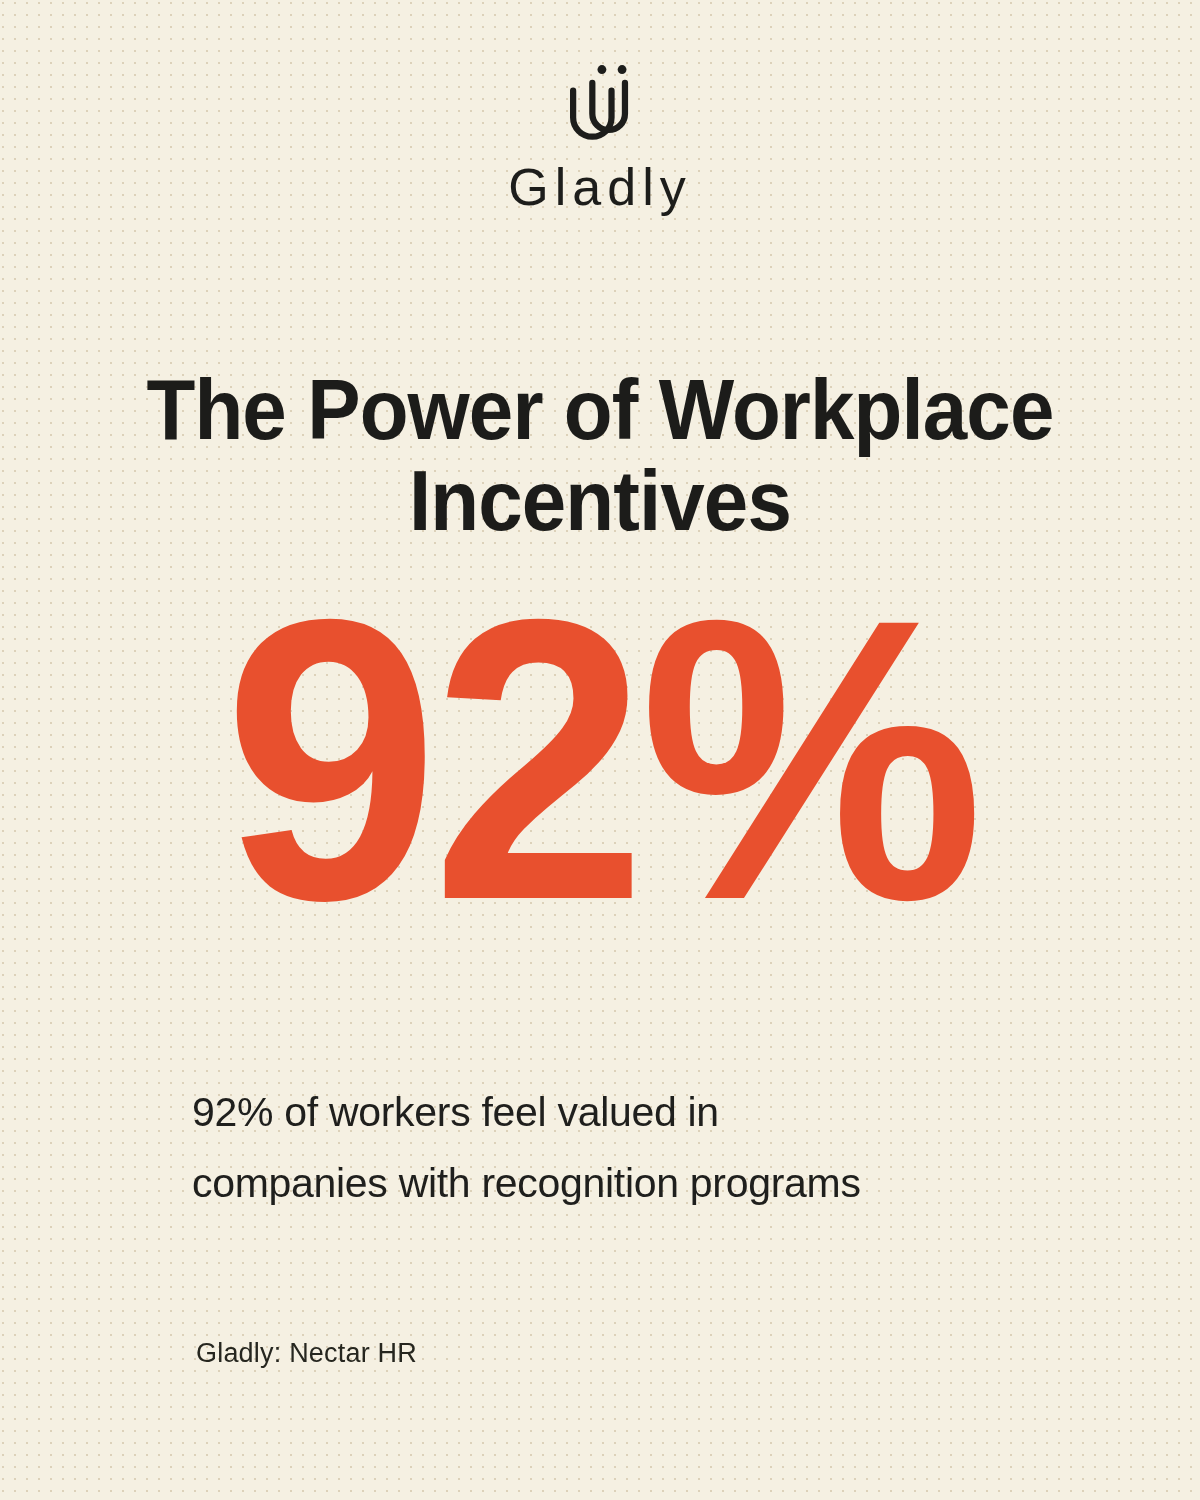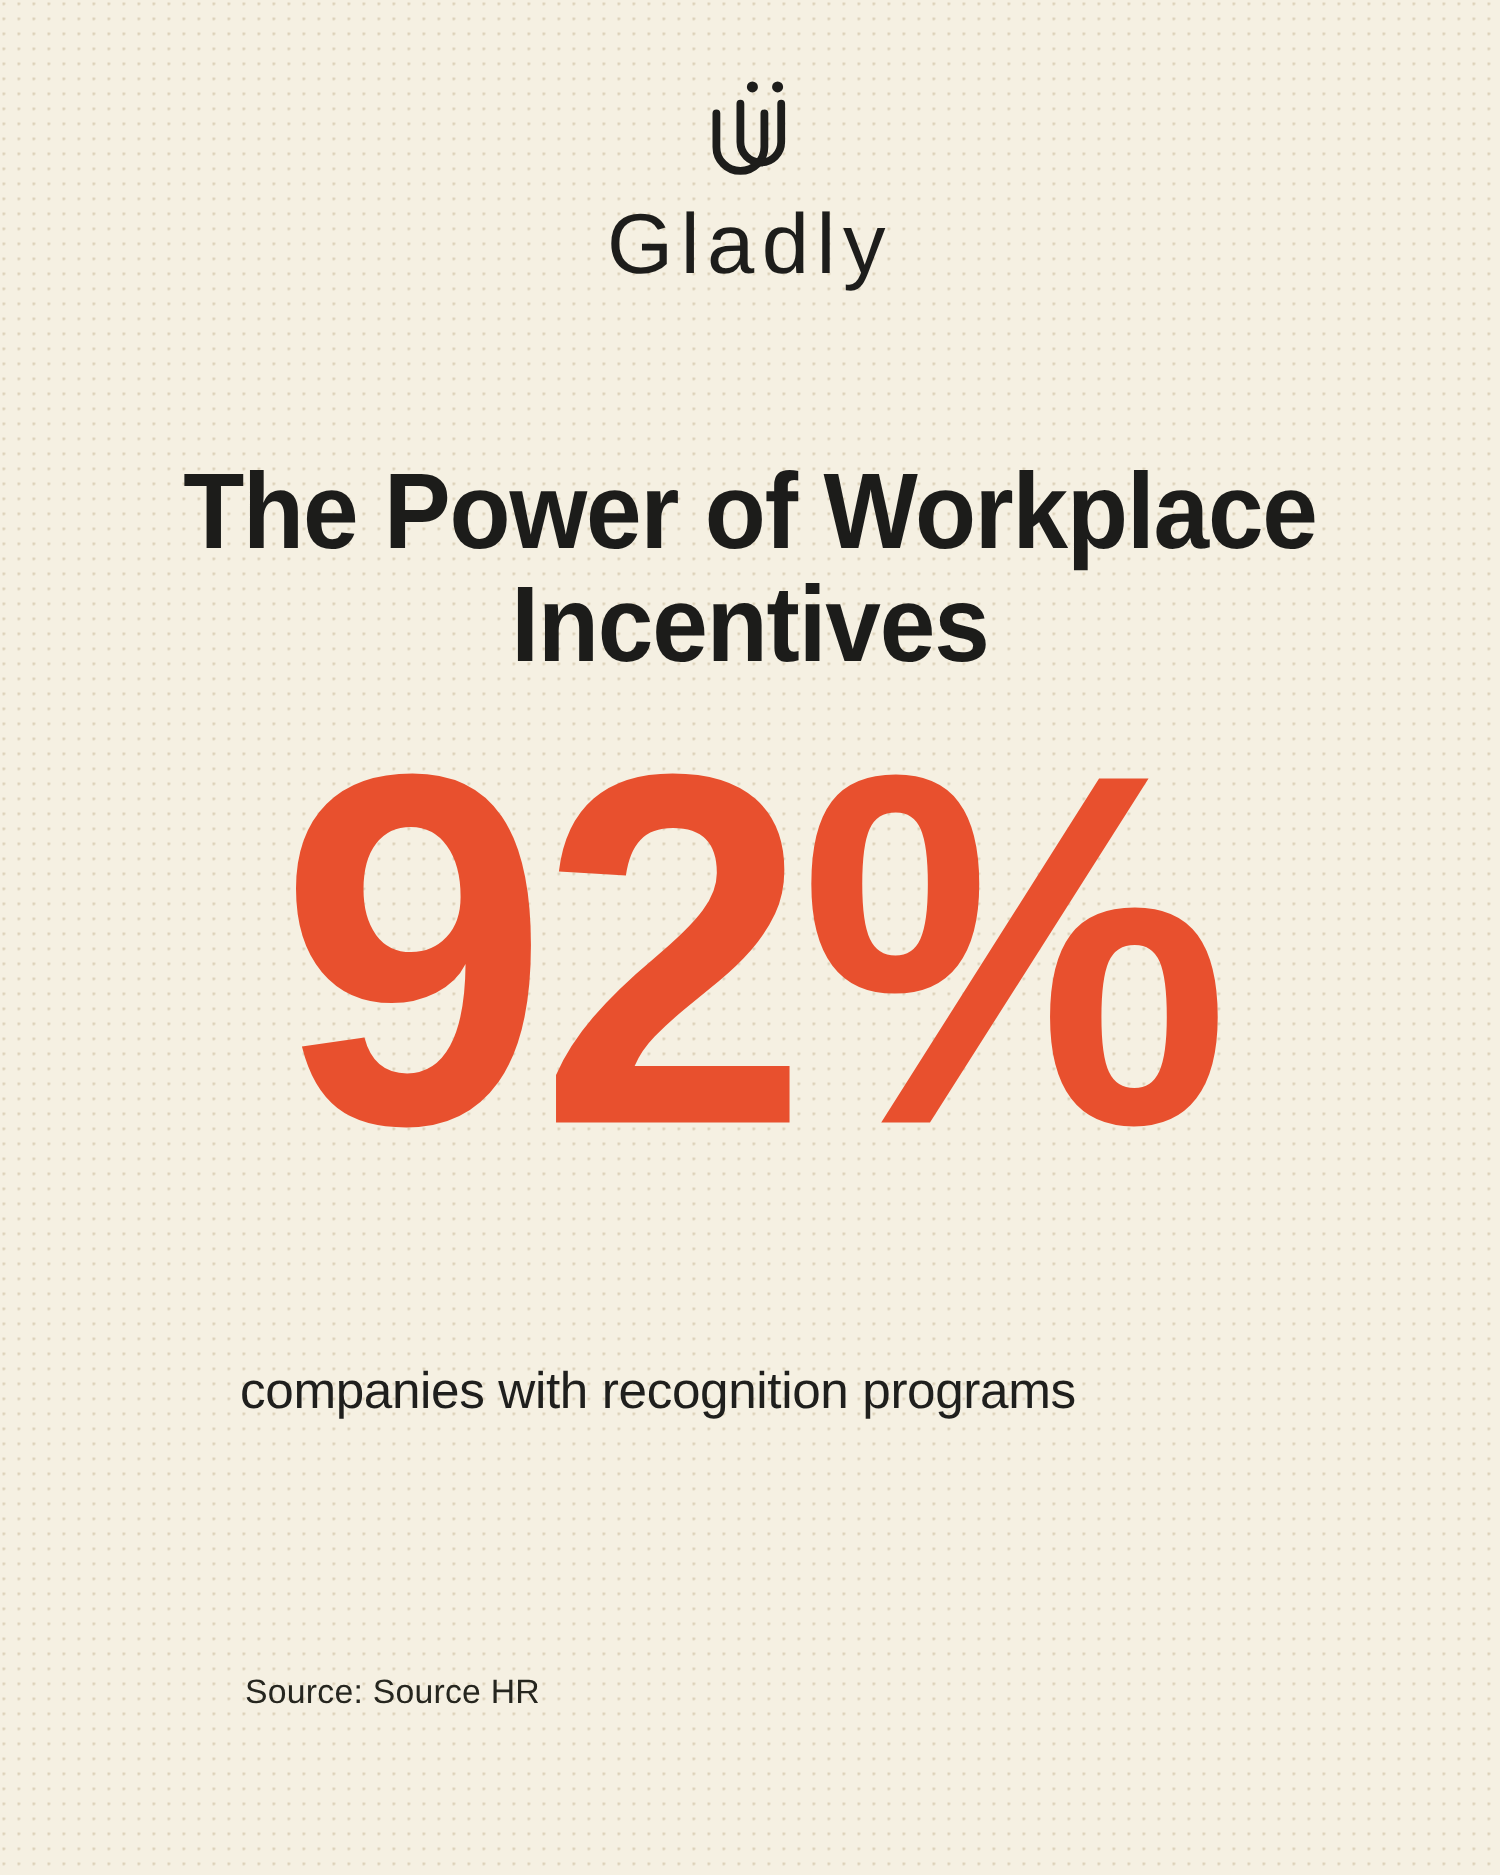--- a/index.html
+++ b/index.html
@@ -41,21 +41,21 @@
   .brand-mark {
     display: block;
     margin: 0 auto;
     width: 96px;
     height: 96px;
   }
   .brand-name {
     display: block;
     margin-top: 6px;
     font-family: "Liberation Sans", sans-serif;
-    font-size: 68px;
+    font-size: 52px;
     font-weight: 400;
     letter-spacing: 6px;
     color: #1d1d1b;
     line-height: 1.05;
   }
 
   
   .headline {
     position: absolute;
     top: 306px;
@@ -153,19 +153,20 @@
   </div>
 
   <h1 class="headline">
     <span>The Power of Workplace</span><br>
     <span>Incentives</span>
   </h1>
 
   <div class="stat">92%</div>
 
   <p class="subcopy">
+    <span class="subcopy-line">92% of workers feel valued in</span>
     <span class="subcopy-line">companies with recognition programs</span>
   </p>
 
-  <div class="source">Source: Source HR</div>
+  <div class="source">Gladly: Nectar HR</div>
 
 
 </div>
 
 </body></html>

